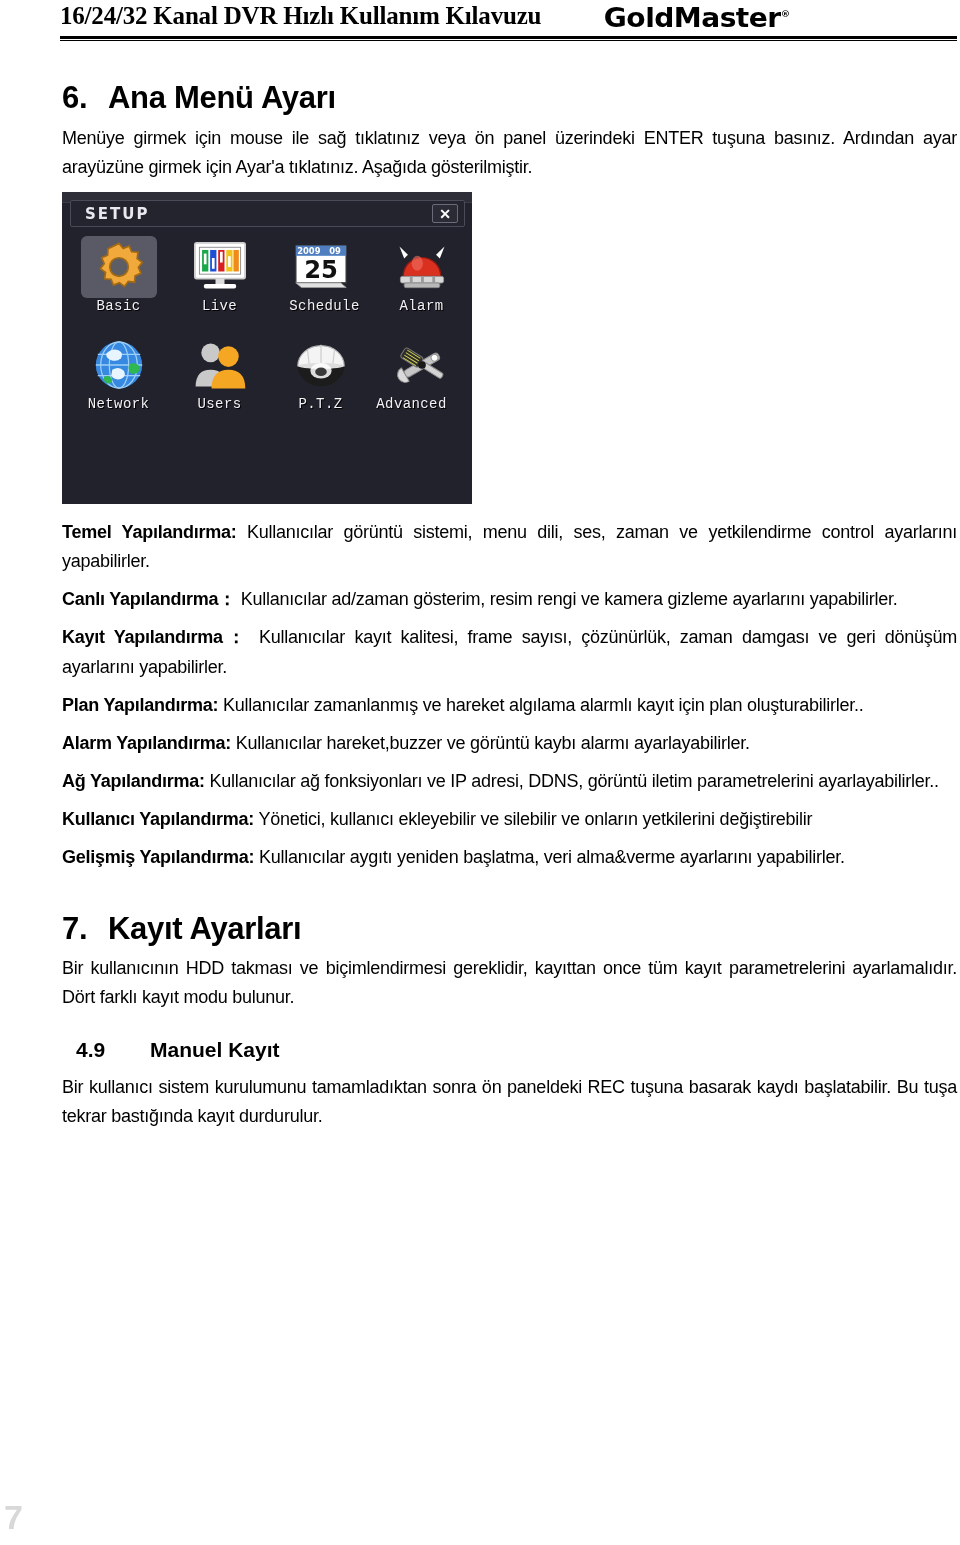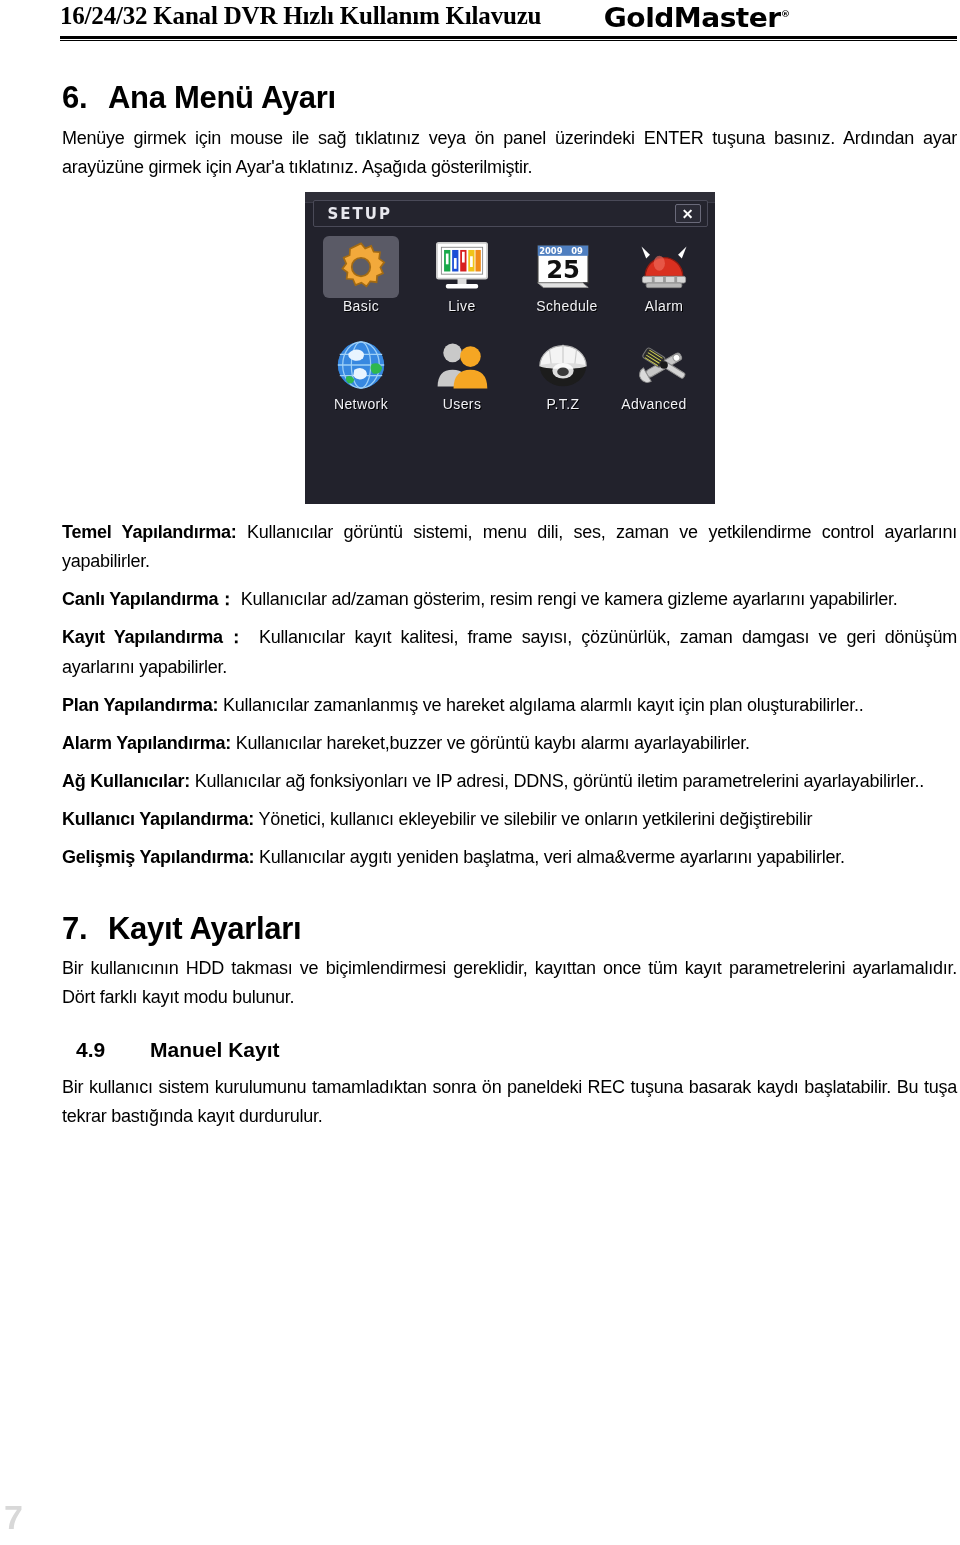--- a/index.html
+++ b/index.html
@@ -103,21 +103,20 @@
     letter-spacing: -0.25px;
   }
   p.body b { font-weight: bold; }
 
   .intro { margin-bottom: 4px; }
 
   
   .figure {
     width: 895px;
     display: flex;
-    justify-content: center;
     margin: 10px 0 14px 0;
   }
   .dvr-window {
     position: relative;
     width: 410px;
     height: 312px;
     background: #22222c;
     overflow: hidden;
   }
   .dvr-outerbar {
@@ -186,21 +185,21 @@
     justify-content: center;
   }
   .icon-art.selected {
     background: #5a5a66;
     border-radius: 6px;
     width: 76px;
     margin: 0 auto;
   }
   .icon-label {
     color: #f2f2f6;
-    font-family: Liberation Sans, sans-serif;
+    font-family: Liberation Mono, monospace;
     font-size: 14px;
     letter-spacing: 0.4px;
     white-space: nowrap;
     text-shadow: 1px 1px 0 #000;
   }
   .icon-cell.clip .icon-label {
     position: absolute;
     left: 4px;
     width: 101px;
     text-align: center;
@@ -388,21 +387,21 @@
   <p class="body"><b>Temel Yapılandırma:</b><span> Kullanıcılar görüntü sistemi, menu dili, ses, zaman ve yetkilendirme control ayarlarını yapabilirler.</span></p>
 
   <p class="body"><b>Canlı Yapılandırma：</b><span> Kullanıcılar ad/zaman gösterim, resim rengi ve kamera gizleme ayarlarını yapabilirler.</span></p>
 
   <p class="body"><b>Kayıt Yapılandırma：</b><span> Kullanıcılar kayıt kalitesi, frame sayısı, çözünürlük, zaman damgası ve geri dönüşüm ayarlarını yapabilirler.</span></p>
 
   <p class="body"><b>Plan Yapılandırma:</b><span> Kullanıcılar zamanlanmış ve hareket algılama alarmlı kayıt için plan oluşturabilirler..</span></p>
 
   <p class="body"><b>Alarm Yapılandırma:</b><span> Kullanıcılar hareket,buzzer ve görüntü kaybı alarmı ayarlayabilirler.</span></p>
 
-  <p class="body"><b>Ağ Kullanıcılar:</b><span> Kullanıcılar ağ fonksiyonları ve IP adresi, DDNS, görüntü iletim parametrelerini ayarlayabilirler..</span></p>
+  <p class="body"><b>Ağ Yapılandırma:</b><span> Kullanıcılar ağ fonksiyonları ve IP adresi, DDNS, görüntü iletim parametrelerini ayarlayabilirler..</span></p>
 
   <p class="body"><b>Kullanıcı Yapılandırma:</b><span> Yönetici, kullanıcı ekleyebilir ve silebilir ve onların yetkilerini değiştirebilir</span></p>
 
   <p class="body"><b>Gelişmiş Yapılandırma:</b><span> Kullanıcılar aygıtı yeniden başlatma, veri alma&amp;verme ayarlarını yapabilirler.</span></p>
 
   <h1 class="section-heading" style="margin-top:38px;">
     <span class="num">7.</span><span>Kayıt Ayarları</span>
   </h1>
 
   <p class="body">Bir kullanıcının HDD takması ve biçimlendirmesi gereklidir, kayıttan once tüm kayıt parametrelerini ayarlamalıdır. Dört farklı kayıt modu bulunur.</p>

